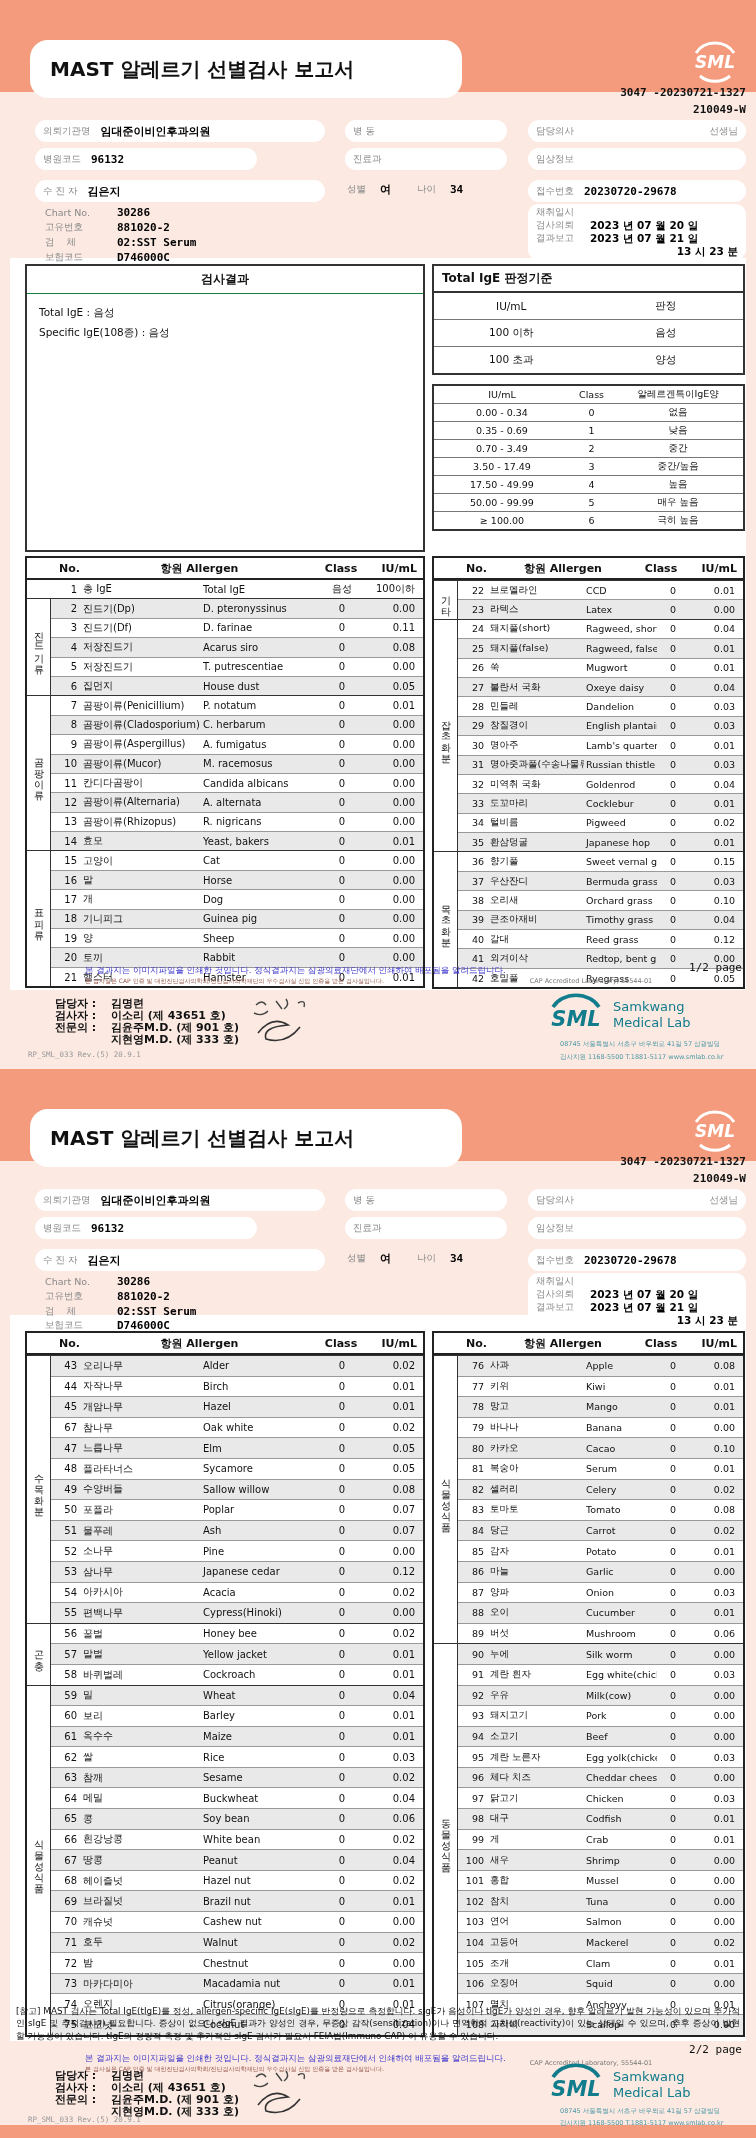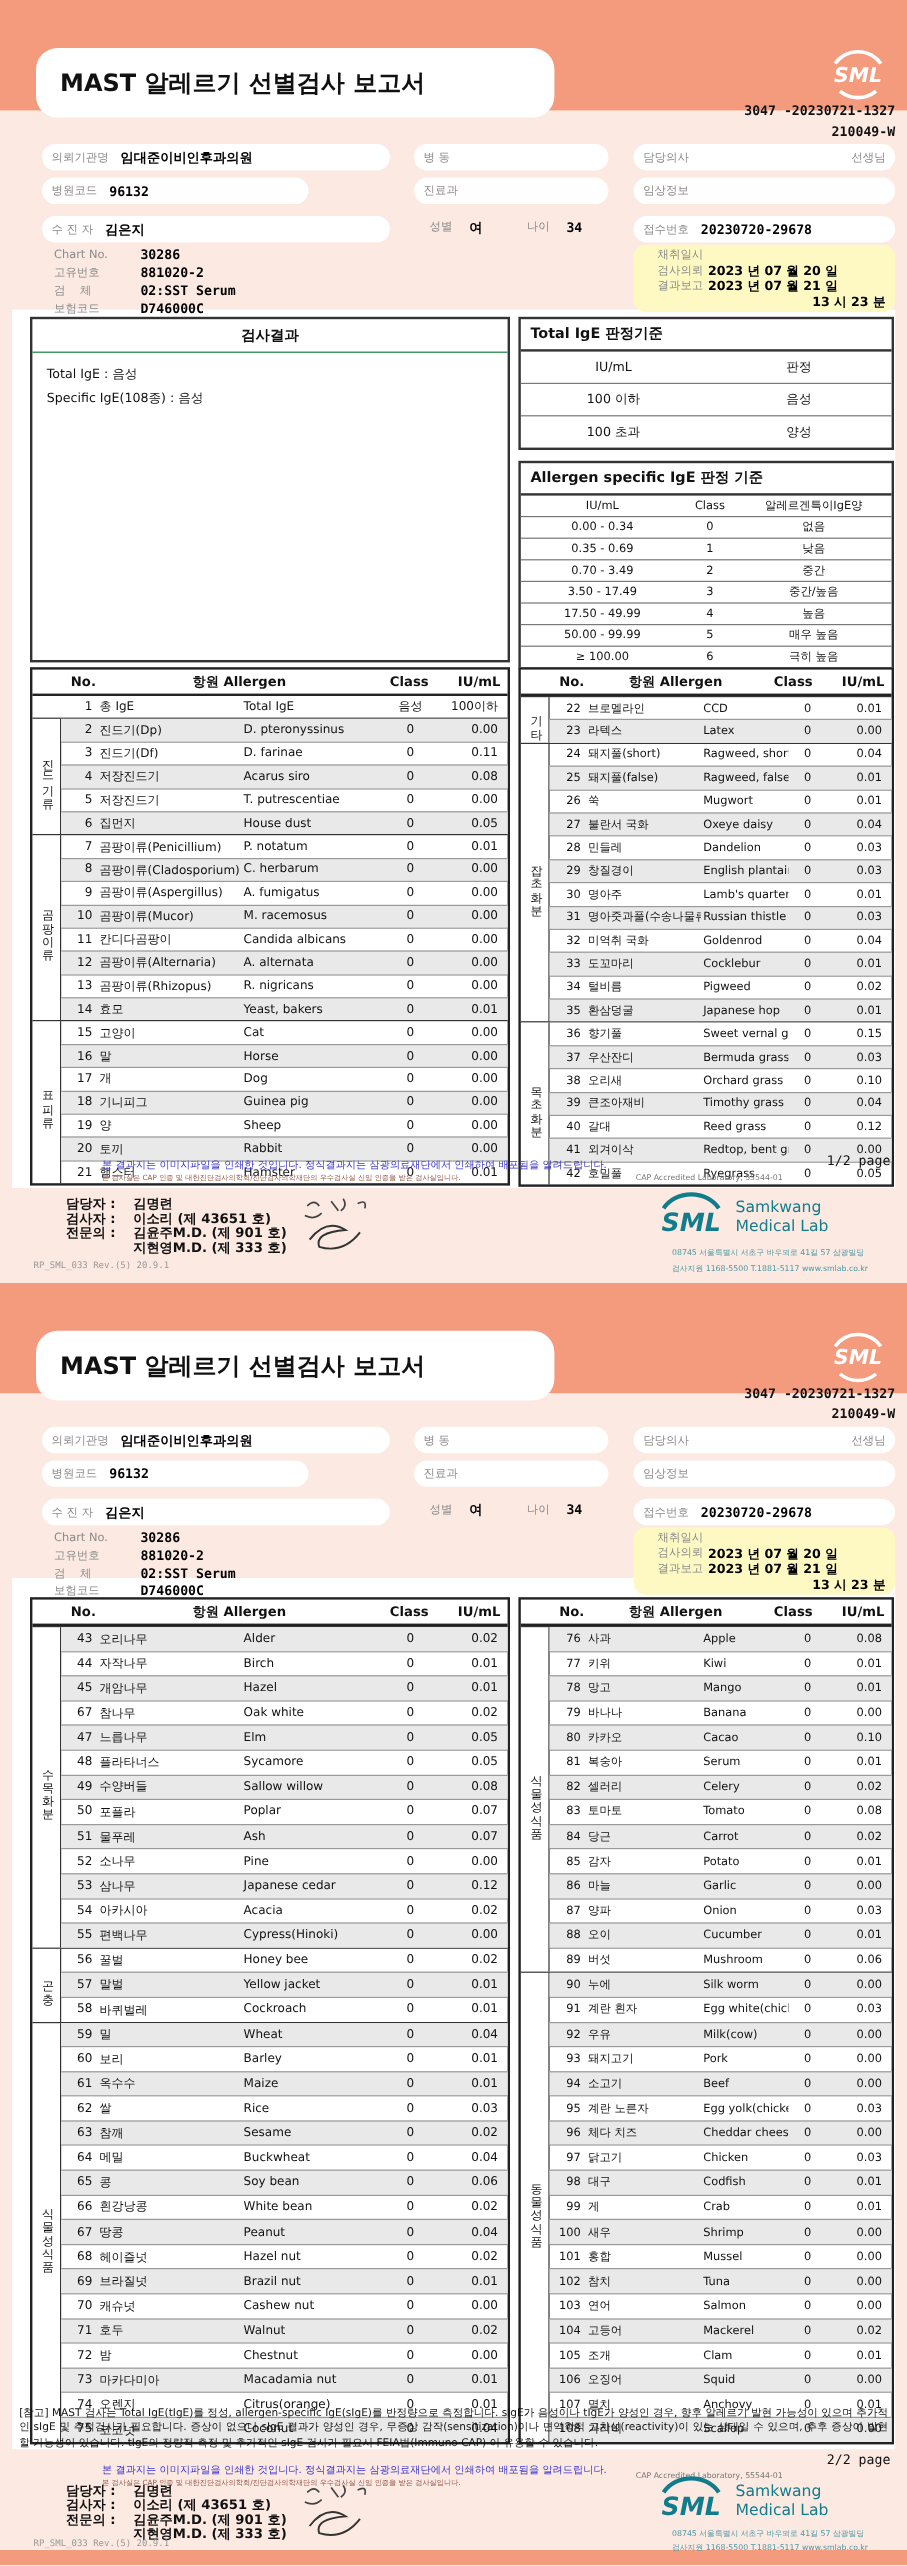--- a/index.html
+++ b/index.html
@@ -11,23 +11,23 @@
   .sml-top{position:absolute;right:14px;top:38px;}
   .docnums{position:absolute;right:10px;top:84px;text-align:right;font-weight:bold;font-size:11px;line-height:1.55;font-family:"DejaVu Sans Mono","Liberation Mono",monospace;}
   .whitearea{position:absolute;left:10px;width:736px;background:#fff;}
   .pill{position:absolute;background:#fff;border-radius:11px;height:22px;display:flex;align-items:center;box-sizing:border-box;padding:0 8px;}
   .lbl{color:#8a8a8a;font-size:9.5px;white-space:pre;}
   .val{font-weight:bold;font-size:11px;color:#000;margin-left:10px;white-space:nowrap;}
   .val.mono{font-family:"DejaVu Sans Mono","Liberation Mono",monospace;}
   .kv-line{position:absolute;display:flex;align-items:center;height:14px;}
   .kv-line .lbl{width:62px;}
   .sexage{position:absolute;display:flex;align-items:center;}
-  .sexage .lbl{margin-right:14px;margin-left:11px;}
+  .sexage .lbl{margin-right:14px;}
   .sexage .val{margin:0 26px 0 0;}
-  .datebox{position:absolute;background:#fef9c3;border-radius:10px;padding:2px 8px;box-sizing:border-box;text-align:right;}
+  .datebox{position:absolute;background:#ffffff;border-radius:10px;padding:2px 8px;box-sizing:border-box;}
   .datebox .drow{display:flex;align-items:center;height:13px;}
   .datebox .lbl{width:50px;}
   .datebox .val{margin-left:4px;font-size:10.5px;}
   .datebox .timeline{justify-content:flex-end;}
   .resultbox{position:absolute;border:2px solid #333;background:#fff;box-sizing:border-box;}
   .rb-title{text-align:center;font-weight:bold;font-size:12px;border-bottom:1px solid #15803d;padding:5px 0;}
   .rb-body{padding:9px 12px;font-size:10.5px;line-height:1.9;}
   .critbox{position:absolute;border:2px solid #333;background:#fff;box-sizing:border-box;}
   .crit-title{font-weight:bold;font-size:12px;border-bottom:2px solid #333;padding:4px 8px;}
   .crow{display:flex;align-items:center;border-top:1px solid #777;}
@@ -185,21 +185,20 @@
           <div>100 이하</div>
           <div>음성</div>
         </div>
         <div class="crow c2">
           <div>100 초과</div>
           <div>양성</div>
         </div>
       </div>
   </div>
   <div class="critbox crit2" style="left:432px;top:384px;width:313px;">
-    <div class="crit-title">Allergen specific IgE 판정 기준</div>
     <div>
         <div class="crow c3">
           <div>IU/mL</div>
           <div>Class</div>
           <div>알레르겐특이IgE양</div>
         </div>
         <div class="crow c3">
           <div>0.00 - 0.34</div>
           <div>0</div>
           <div>없음</div>

